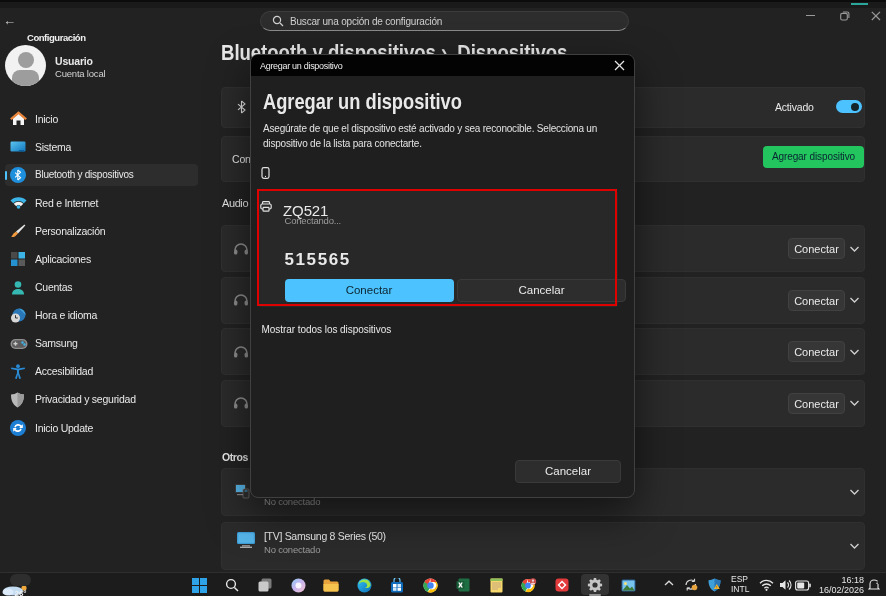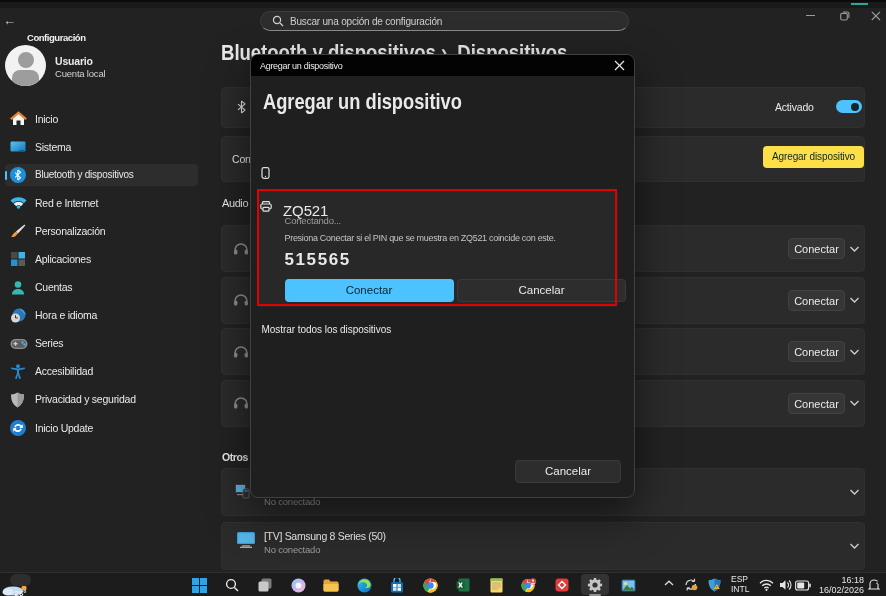--- a/index.html
+++ b/index.html
@@ -99,21 +99,21 @@
         </svg></div>
       <div class="abs txt" style="left:35px;top:309.2px;font-size:10.5px;letter-spacing:-0.25px;">Hora e idioma</div>
       <div class="abs" style="left:10px;top:335.8px;width:17px;height:16px;"><svg width="18" height="12" viewBox="0 0 18 12">
           <rect x="0.5" y="1" width="17" height="10" rx="5" fill="#8f8f8f"></rect>
           <rect x="2" y="2.2" width="14" height="7.6" rx="3.8" fill="#5c5c5c"></rect>
           <circle cx="12.5" cy="4.5" r="1.2" fill="#3db4e8"></circle>
           <circle cx="14.5" cy="6.5" r="1.2" fill="#3db4e8"></circle>
           <rect x="3.5" y="5" width="4" height="1.4" fill="#ccc"></rect>
           <rect x="4.8" y="3.7" width="1.4" height="4" fill="#ccc"></rect>
         </svg></div>
-      <div class="abs txt" style="left:35px;top:337.3px;font-size:10.5px;letter-spacing:-0.25px;">Series</div>
+      <div class="abs txt" style="left:35px;top:337.3px;font-size:10.5px;letter-spacing:-0.25px;">Samsung</div>
       <div class="abs" style="left:10px;top:363.9px;width:17px;height:16px;"><svg width="16" height="16" viewBox="0 0 16 16">
           <circle cx="8" cy="2.2" r="1.9" fill="#2a8ad4"></circle>
           <path d="M1 5 L7 6.2 L7 9 L5 14.5 L6.8 15 L8 10.5 L9.2 15 L11 14.5 L9 9 L9 6.2 L15 5 L14.7 3.4 L8 4.5 L1.3 3.4 Z" fill="#2a8ad4"></path>
         </svg></div>
       <div class="abs txt" style="left:35px;top:365.4px;font-size:10.5px;letter-spacing:-0.25px;">Accesibilidad</div>
       <div class="abs" style="left:10px;top:391.9px;width:17px;height:16px;"><svg width="15" height="16" viewBox="0 0 15 16">
           <path d="M7.5 0.5 C9.5 1.8 11.5 2.3 14 2.5 C14 8 12.5 12.5 7.5 15.5 C2.5 12.5 1 8 1 2.5 C3.5 2.3 5.5 1.8 7.5 0.5 Z" fill="#b9b9b9"></path>
           <path d="M7.5 0.5 C9.5 1.8 11.5 2.3 14 2.5 C14 8 12.5 12.5 7.5 15.5 Z" fill="#9a9a9a"></path>
         </svg></div>
       <div class="abs txt" style="left:35px;top:393.4px;font-size:10.5px;letter-spacing:-0.25px;">Privacidad y seguridad</div>
@@ -130,21 +130,21 @@
   <div class="abs" style="left:221px;top:87px;width:644px;height:41px;background:#2b2b2b;border:1px solid #303030;border-radius:4px;"></div>
   <svg class="abs" style="left:237px;top:100px;" width="9" height="14" viewBox="0 0 9 14">
       <path d="M4.5 1 L8 3.9 L1 9.9 M4.5 13 L8 10.1 L1 4.1 M4.5 1 L4.5 13" fill="none" stroke="#e5e5e5" stroke-width="1.1"></path>
     </svg>
   <div class="abs txt" style="left:775px;top:101px;font-size:10.5px;letter-spacing:-0.2px;">Activado</div>
   <div class="abs" style="left:836px;top:100px;width:26px;height:13px;border-radius:7px;background:#4cc2ff;"></div>
   <div class="abs" style="left:851px;top:102.5px;width:8px;height:8px;border-radius:50%;background:#15232b;"></div>
 
   <div class="abs" style="left:221px;top:136px;width:644px;height:46px;background:#2b2b2b;border:1px solid #303030;border-radius:4px;"></div>
   <div class="abs txt" style="left:232px;top:153px;font-size:10.5px;letter-spacing:-0.2px;">Conectar un nuevo dispositivo</div>
-  <div class="abs" style="left:763px;top:146px;width:101px;height:22px;background:#fde047;border-radius:4px;text-align:center;">
+  <div class="abs" style="left:763px;top:146px;width:101px;height:22px;background:#22c55e;border-radius:4px;text-align:center;">
     <span style="font-size:10px;letter-spacing:-0.1px;color:#0b2430;line-height:22px;">Agregar dispositivo</span>
   </div>
 
   <div class="abs txt" style="left:222px;top:197px;font-size:11px;font-weight:400;letter-spacing:-0.4px;">Audio</div>
 
   <div id="audiorows">
       <div class="abs" style="left:221px;top:225.0px;width:644px;height:47px;background:#2b2b2b;border:1px solid #303030;border-radius:4px;"></div>
       <svg class="abs" style="left:233px;top:240.5px;" width="16" height="15" viewBox="0 0 16 15">
         <path d="M2 9 A6 6 0 0 1 14 9" fill="none" stroke="#8f8f8f" stroke-width="1.6"></path>
         <rect x="1" y="8.6" width="3.4" height="5" rx="1.6" fill="#8f8f8f"></rect>
@@ -218,36 +218,36 @@
 
     <div class="abs" style="left:0;top:0;width:385px;height:21px;background:#030303;"></div>
     <div class="abs txt" style="left:9px;top:6px;font-size:9px;letter-spacing:-0.3px;color:#ededed;">Agregar un dispositivo</div>
     <svg class="abs" style="left:363px;top:5px;" width="11" height="11" viewBox="0 0 11 11">
         <line x1="1" y1="1" x2="10" y2="10" stroke="#e5e5e5" stroke-width="1.2"></line>
         <line x1="10" y1="1" x2="1" y2="10" stroke="#e5e5e5" stroke-width="1.2"></line>
       </svg>
 
     <div class="abs txt" style="left:12px;top:34px;font-size:22px;font-weight:700;transform:scaleX(0.83);transform-origin:0 0;">Agregar un dispositivo</div>
 
+    <div class="abs txt" style="left:12px;top:67px;font-size:10px;letter-spacing:-0.2px;color:#e2e2e2;line-height:14.5px;">Asegúrate de que el dispositivo esté activado y sea reconocible. Selecciona un<br>dispositivo de la lista para conectarte.</div>
 
     <svg class="abs" style="left:10px;top:112px;" width="9" height="12" viewBox="0 0 9 12">
         <rect x="1" y="0.7" width="7" height="10.6" rx="1.8" fill="none" stroke="#e0e0e0" stroke-width="1.2"></rect>
         <circle cx="4.5" cy="9.4" r="0.6" fill="#e0e0e0"></circle>
       </svg>
     <div class="abs txt" style="left:33.5px;top:112px;font-size:10.5px;letter-spacing:-0.1px;margin-top:24px;">CT58S</div>
 
     <div class="abs" style="left:7px;top:136px;width:360px;height:116px;background:#282828;border-radius:3px;"></div>
     <svg class="abs" style="left:9px;top:146px;" width="12" height="11" viewBox="0 0 12 11">
         <path d="M2.5 3 L2.5 1.5 A1 1 0 0 1 3.5 0.7 L8.5 0.7 A1 1 0 0 1 9.5 1.5 L9.5 3" fill="none" stroke="#e0e0e0" stroke-width="1.2"></path>
         <rect x="0.8" y="3" width="10.4" height="5" rx="1.4" fill="none" stroke="#e0e0e0" stroke-width="1.2"></rect>
         <rect x="3" y="6.4" width="6" height="3.8" rx="0.8" fill="#282828" stroke="#e0e0e0" stroke-width="1.2"></rect>
       </svg>
     <div class="abs txt" style="left:32px;top:147px;font-size:15px;letter-spacing:-0.1px;">ZQ521</div>
     <div class="abs txt" style="left:33.5px;top:160px;font-size:9.5px;letter-spacing:-0.2px;color:#9b9b9b;">Conectando...</div>
-    <div class="abs txt" style="left:33.5px;top:177.5px;font-size:9px;letter-spacing:-0.3px;color:#c4c4c4;">Presiona Conectar si el PIN que se muestra en ZQ521 coincide con este.</div>
     <div class="abs txt" style="left:33.5px;top:195px;font-size:17px;font-weight:700;letter-spacing:1.6px;">515565</div>
     <div class="abs" style="left:33.5px;top:224px;width:169px;height:23px;background:#4cc2ff;border-radius:4px;text-align:center;"><span style="font-size:11.5px;color:#0b2430;line-height:23px;">Conectar</span></div>
     <div class="abs" style="left:206px;top:224px;width:169px;height:23px;background:#2d2d2d;border:1px solid #3a3a3a;border-radius:4px;text-align:center;"><span style="font-size:11.5px;color:#eaeaea;line-height:21px;">Cancelar</span></div>
 
     <div class="abs txt" style="left:10.5px;top:268.5px;font-size:10px;letter-spacing:-0.05px;">Mostrar todos los dispositivos</div>
 
     <div class="abs" style="left:264px;top:405px;width:106px;height:23px;background:#2d2d2d;border:1px solid #3a3a3a;border-radius:4px;text-align:center;"><span style="font-size:11.5px;color:#eaeaea;line-height:21px;">Cancelar</span></div>
   </div>
 
   <div class="abs" style="left:256.5px;top:188.5px;width:360px;height:117px;border:2.5px solid #df0000;"></div>

